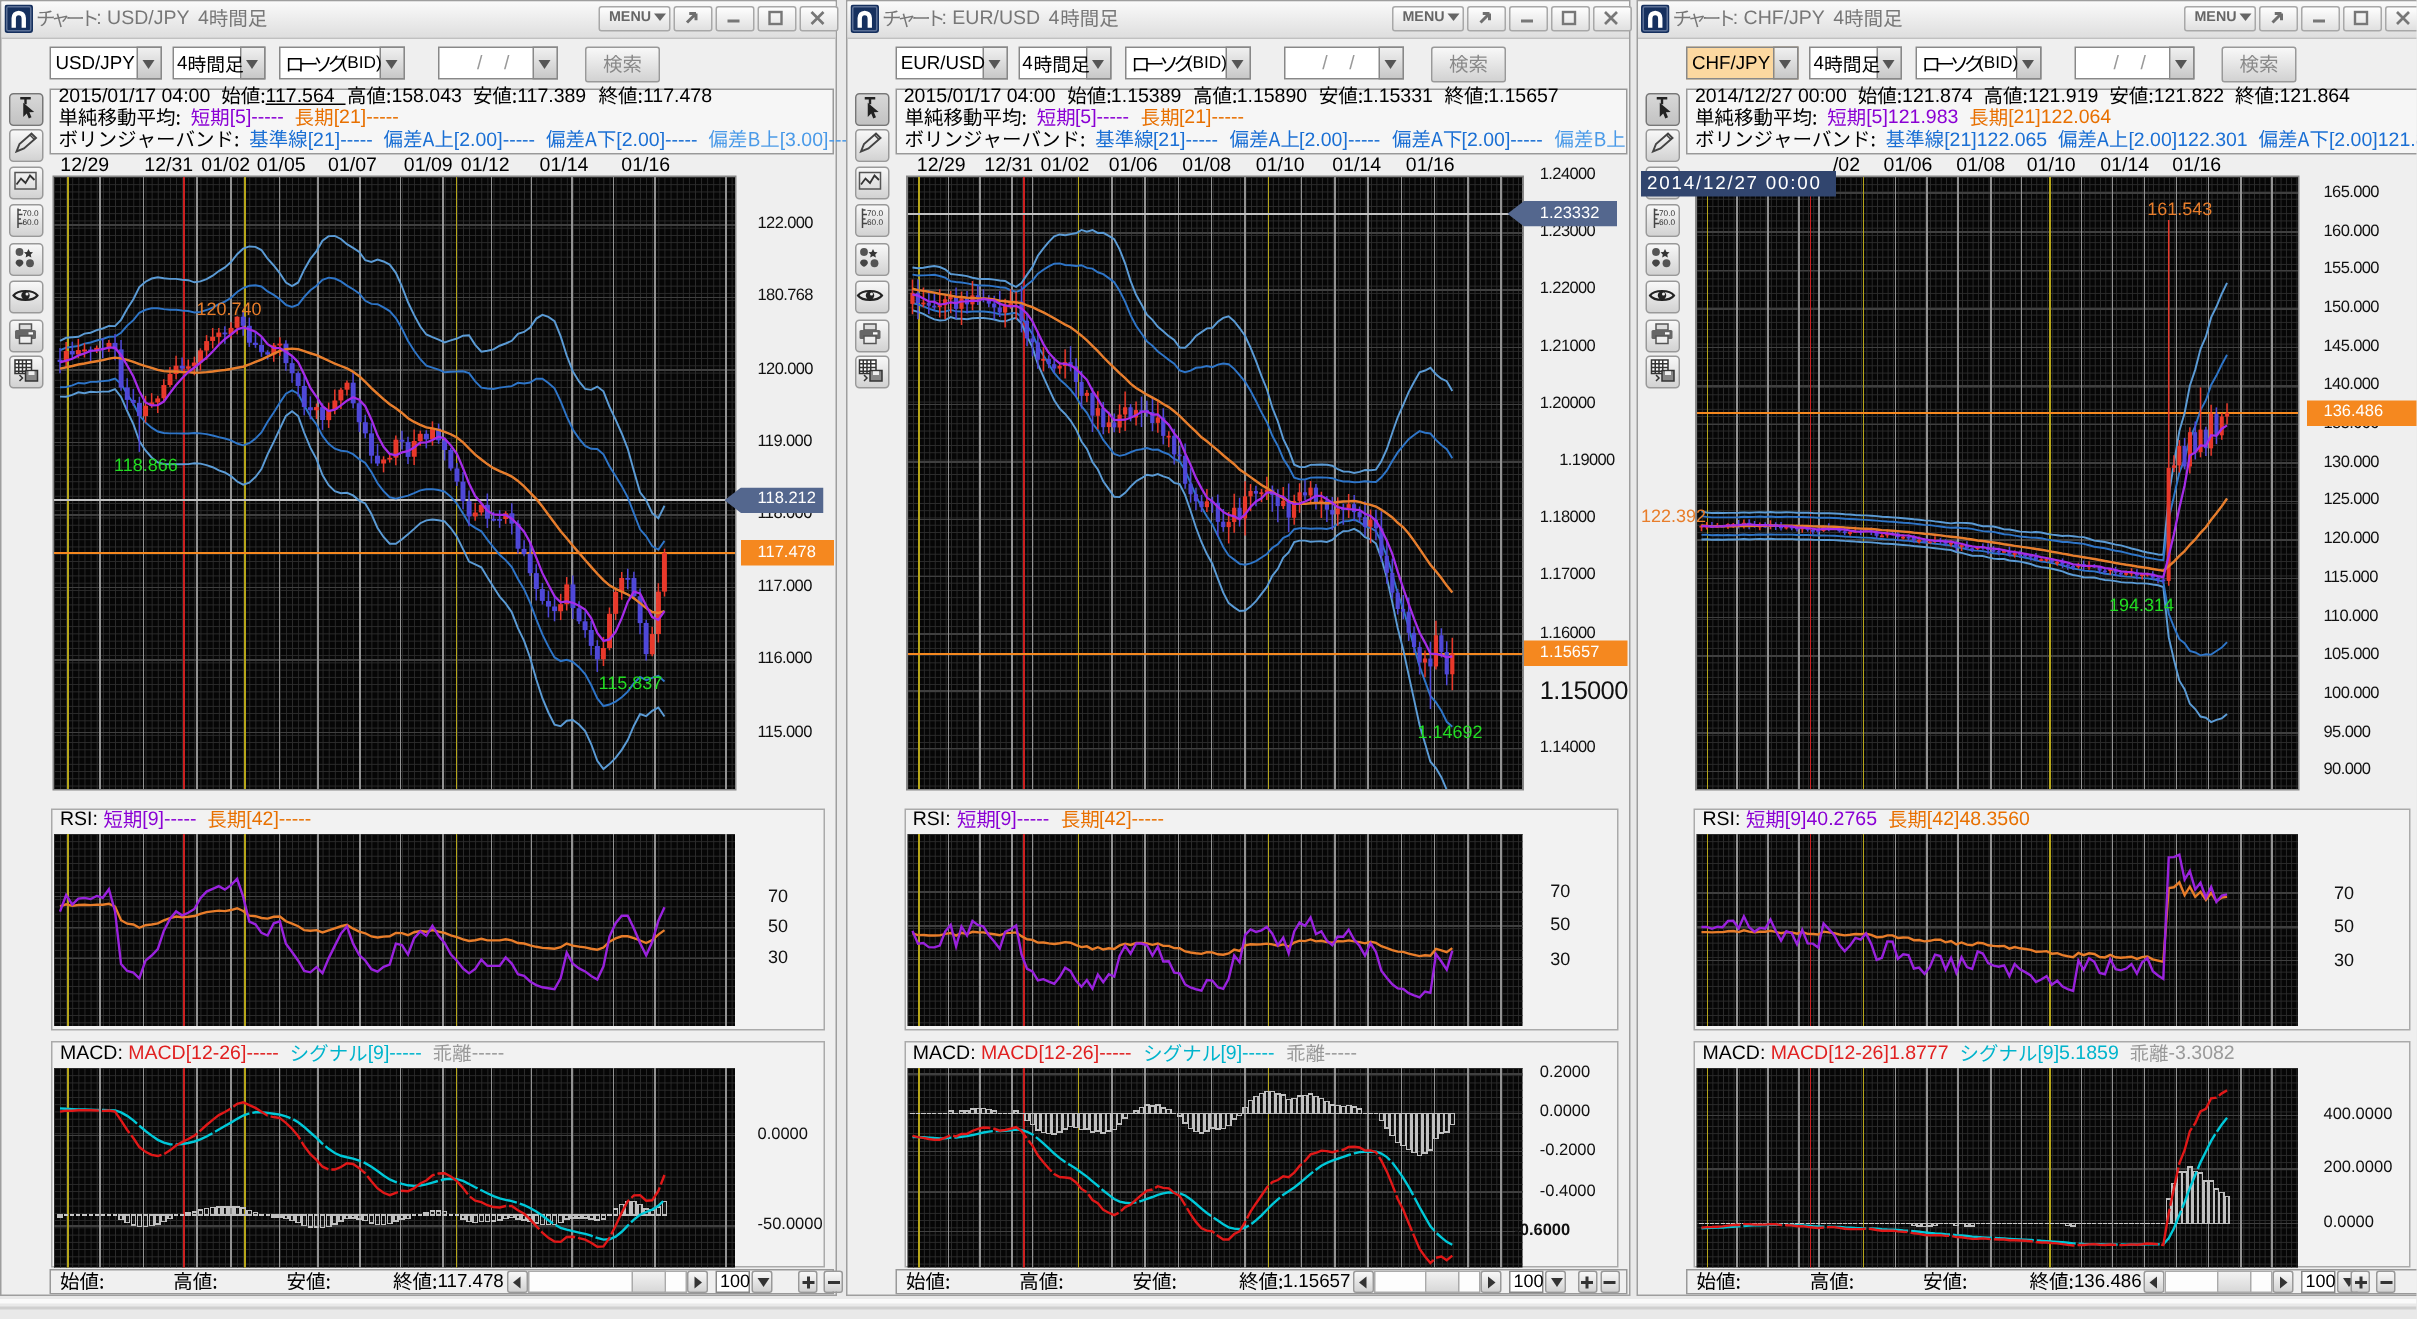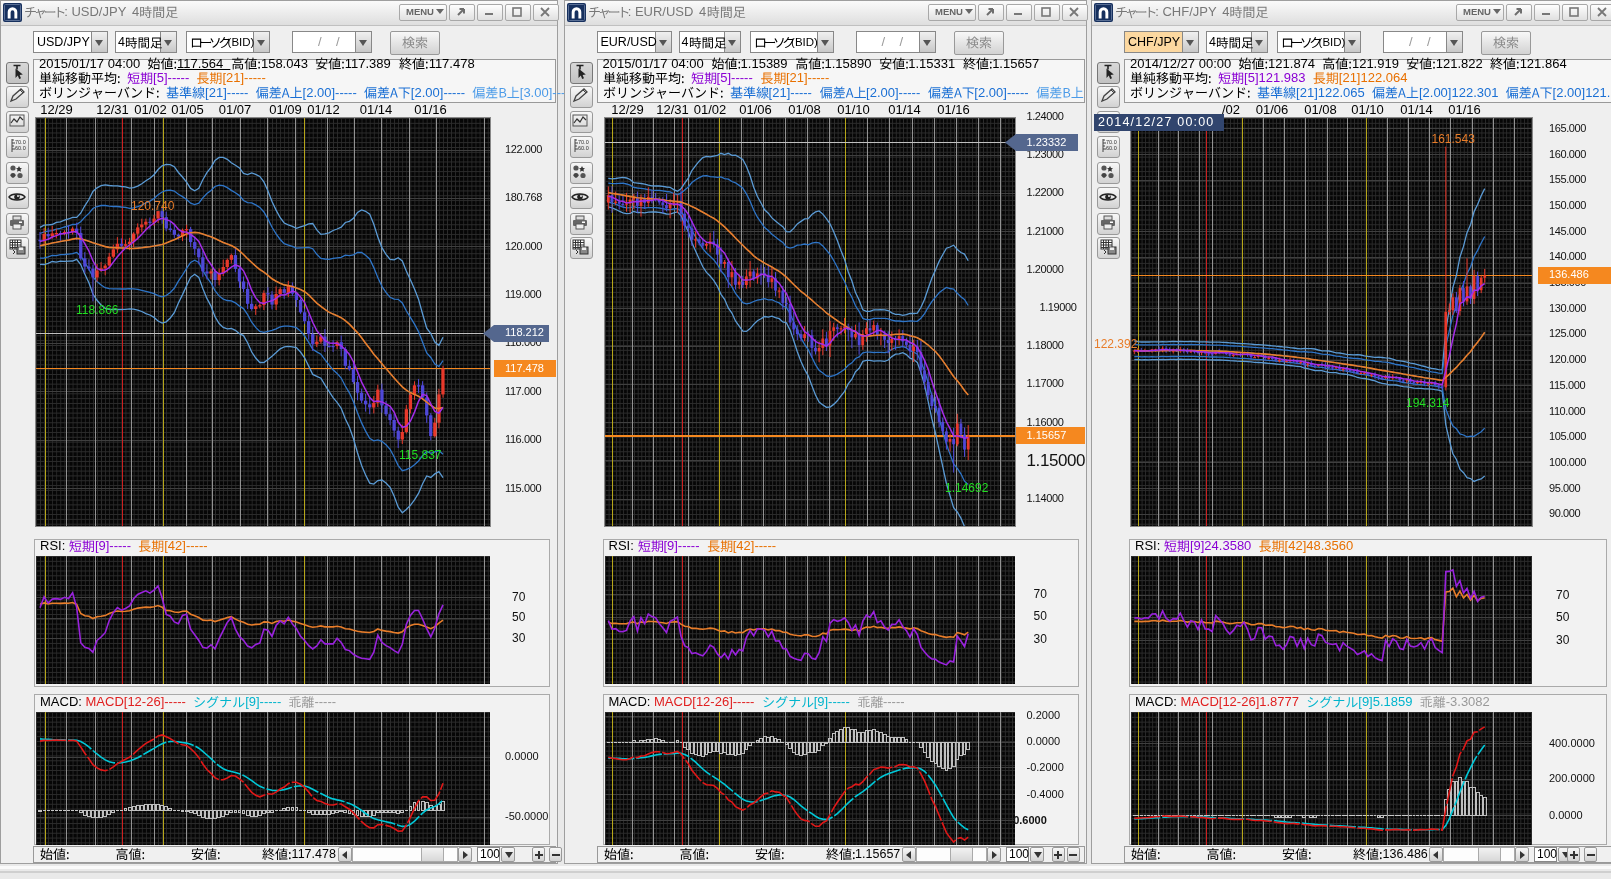--- a/index.html
+++ b/index.html
@@ -1808,21 +1808,21 @@
     <div style="position:absolute;left:458px;top:405.5px;font-size:11px;line-height:11px;color:#111;letter-spacing:-0.4px;white-space:pre;">110.000</div>
     <div style="position:absolute;left:458px;top:431.2px;font-size:11px;line-height:11px;color:#111;letter-spacing:-0.4px;white-space:pre;">105.000</div>
     <div style="position:absolute;left:458px;top:456.9px;font-size:11px;line-height:11px;color:#111;letter-spacing:-0.4px;white-space:pre;">100.000</div>
     <div style="position:absolute;left:458px;top:482.6px;font-size:11px;line-height:11px;color:#111;letter-spacing:-0.4px;white-space:pre;">95.000</div>
     <div style="position:absolute;left:458px;top:508.3px;font-size:11px;line-height:11px;color:#111;letter-spacing:-0.4px;white-space:pre;">90.000</div>
     <div style="position:absolute;left:447px;top:266.9px;width:75px;height:17px;background:#f5881f;"></div>
     <div style="position:absolute;left:458px;top:269.4px;font-size:11px;line-height:11px;color:#fff;white-space:pre;">136.486</div>
     <div style="position:absolute;left:38px;top:539px;width:478px;height:148px;border:1px solid #aaa;background:#f2f2f2;box-sizing:border-box;"></div>
     <div style="position:absolute;left:44px;top:539.2px;font-size:13px;line-height:13px;color:#000;white-space:pre;">RSI: </div>
     <div style="position:absolute;left:98.890625px;top:539.2px;font-size:13px;line-height:13px;color:#8a00d4;white-space:pre;">[9]</div>
-    <div style="position:absolute;left:113.34375px;top:539.2px;font-size:13px;line-height:13px;color:#8a00d4;white-space:pre;">24.3580  </div>
+    <div style="position:absolute;left:113.34375px;top:539.2px;font-size:13px;line-height:13px;color:#8a00d4;white-space:pre;">40.2765  </div>
     <div style="position:absolute;left:193.578125px;top:539.2px;font-size:13px;line-height:13px;color:#e87000;white-space:pre;">[42]</div>
     <div style="position:absolute;left:215.265625px;top:539.2px;font-size:13px;line-height:13px;color:#e87000;white-space:pre;">48.3560  </div>
     <svg width="401" height="128" style="position:absolute;left:40px;top:556px;background:#060606" shape-rendering="crispEdges">
       <defs>
         <pattern id="fgr1091" width="3.54" height="4.83" patternUnits="userSpaceOnUse">
           <path d="M0 0H3.54M0 0V4.83" stroke="#2c2c2c" stroke-width="1" fill="none"></path>
         </pattern>
       </defs>
       <rect width="401" height="128" fill="url(#fgr1091)"></rect>
       <line x1="0" x2="401" y1="39.4" y2="39.4" stroke="#3f3f3f" stroke-width="1"></line>

